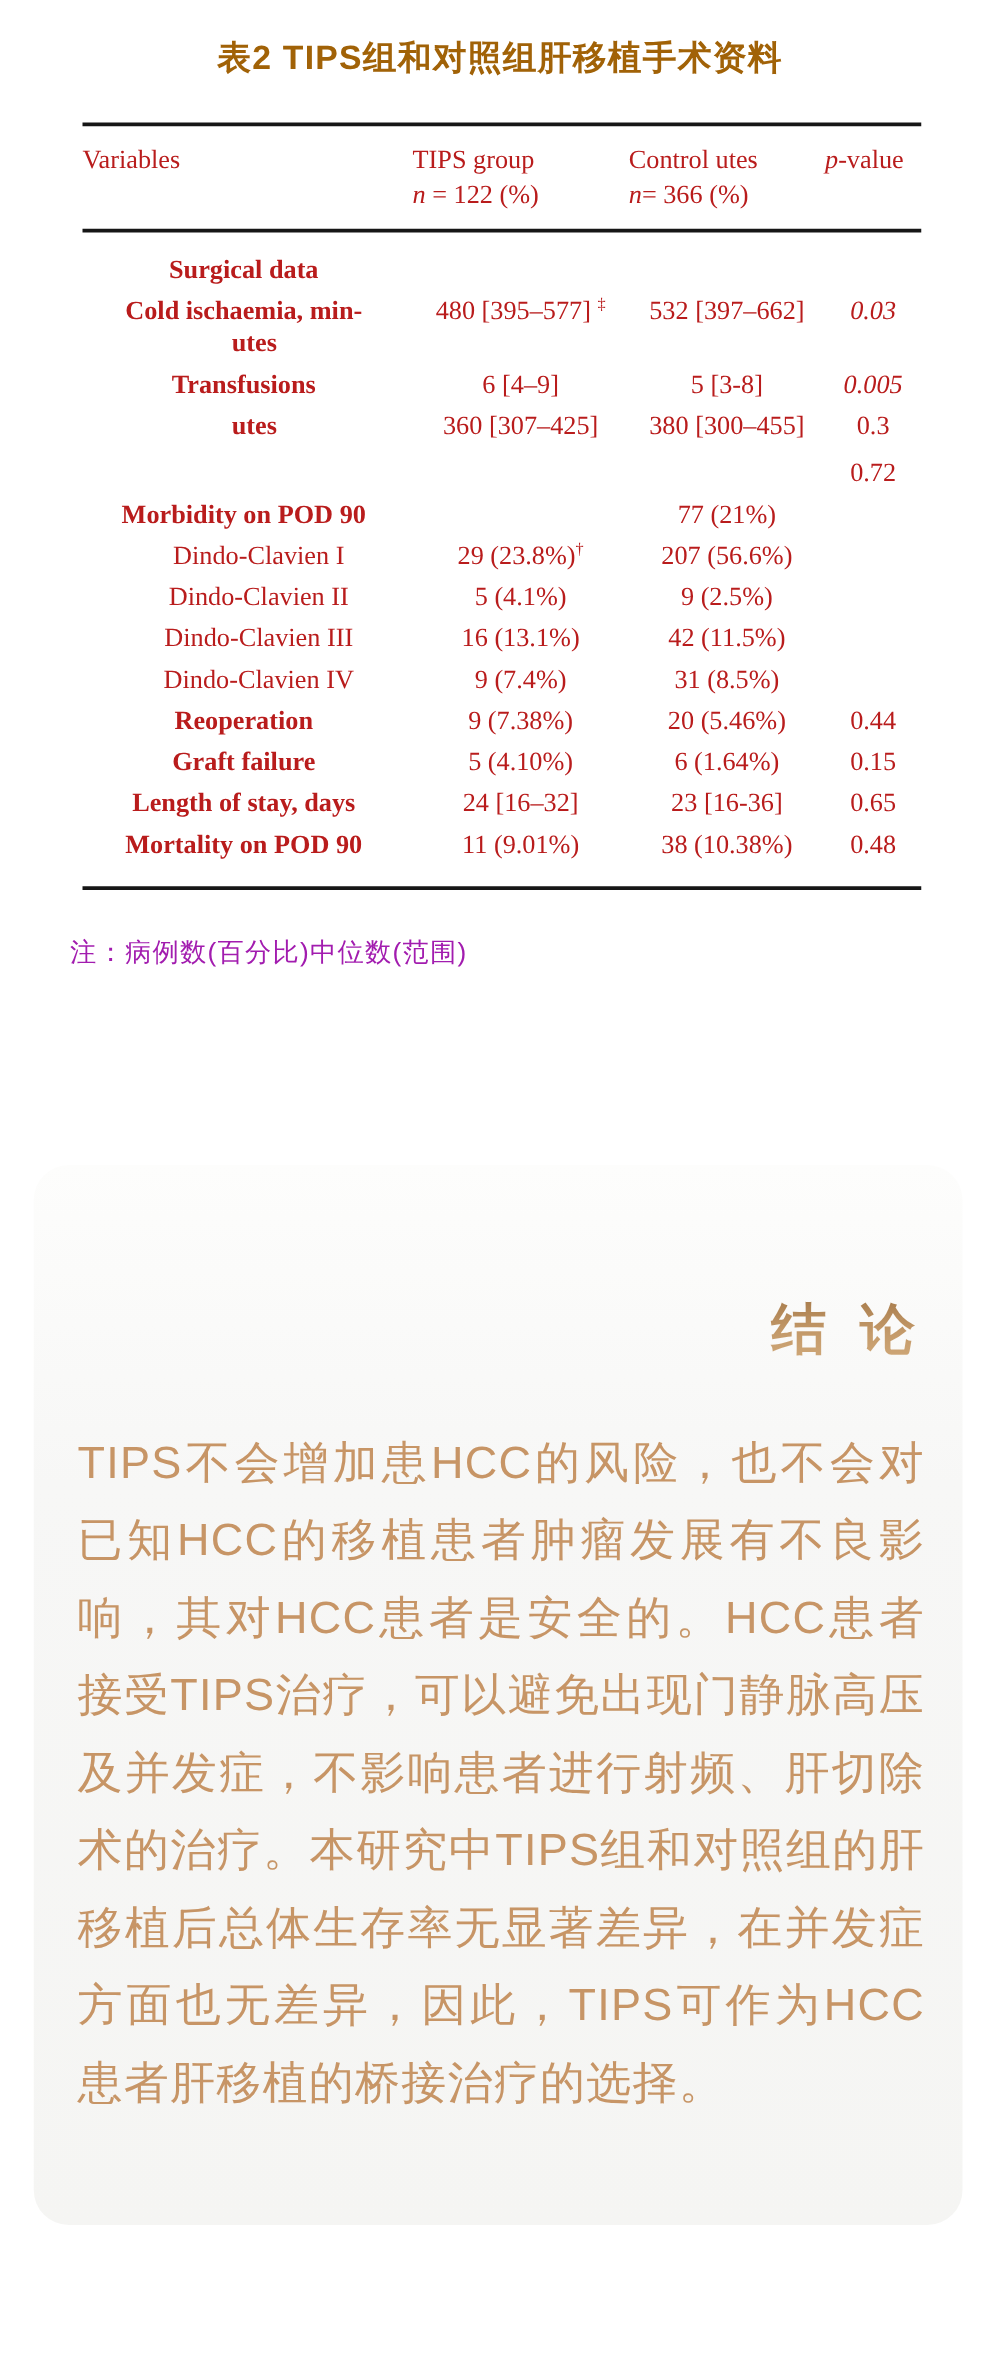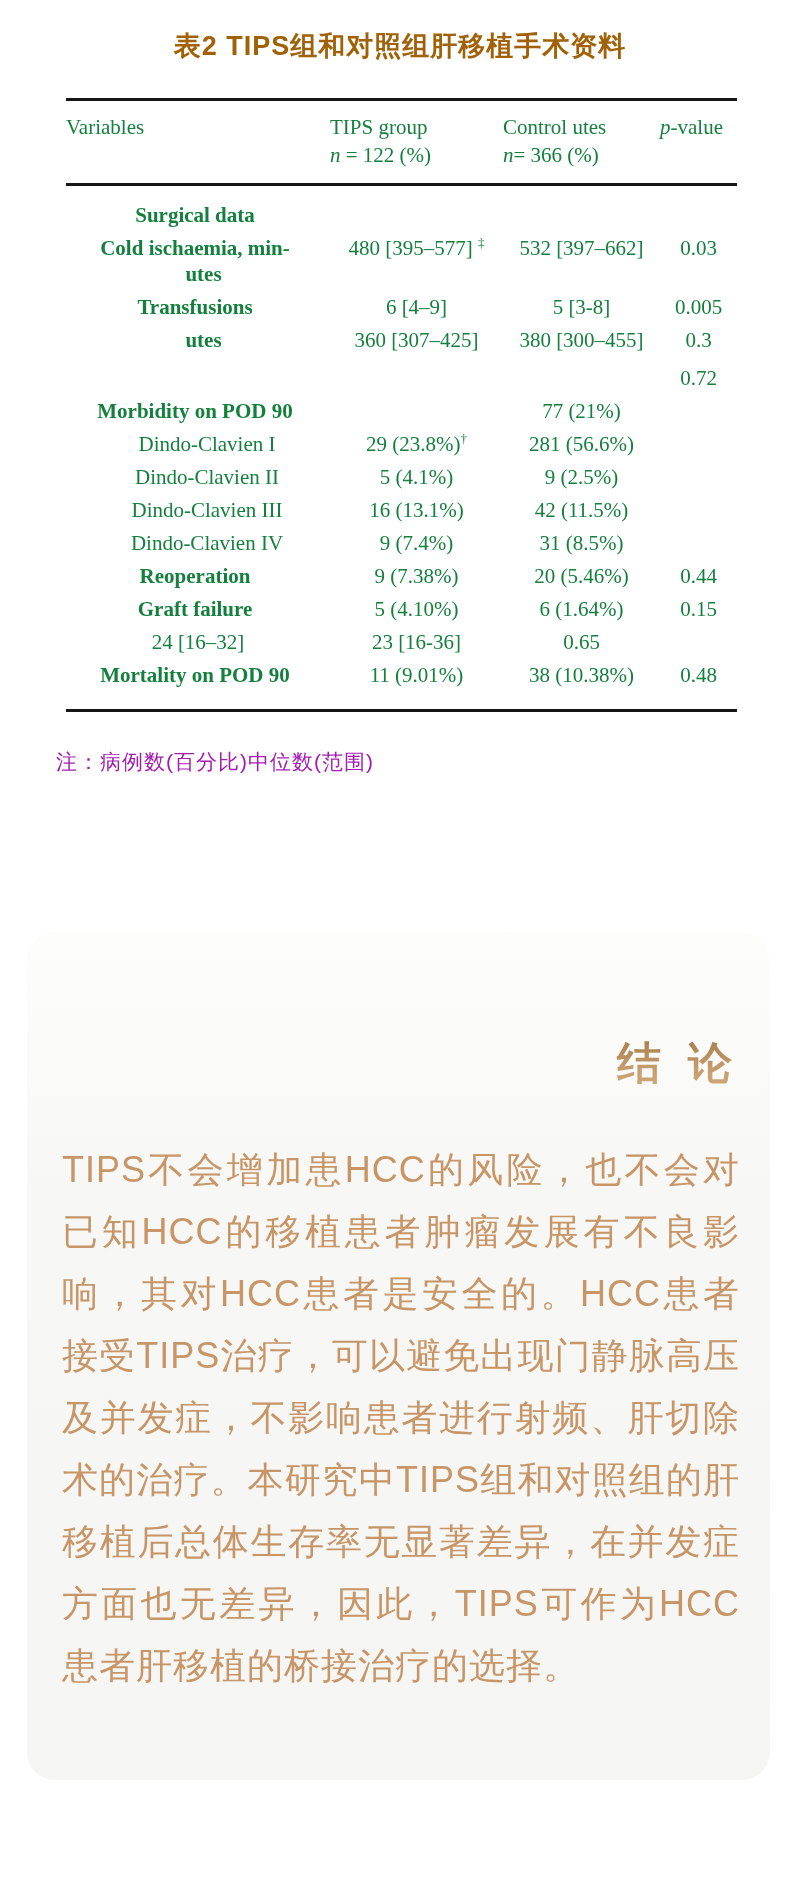--- a/index.html
+++ b/index.html
@@ -21,39 +21,39 @@
     color: #a16207;
     font-family: "Liberation Sans", "DejaVu Sans", sans-serif;
   }
 
   
   .tbl {
     margin: 34px 63px 0 66px;           
     width: 671px;
     font-family: "Liberation Serif", "DejaVu Serif", serif;
     font-size: 21px;
-    color: #15803d;
+    color: #b91c1c;
   }
   .rule { height: 3px; background: #161616; }
   .rule.thin { height: 3px; }
 
   .grid-row {
     display: grid;
     grid-template-columns: 264px 173px 157px 1fr;
     align-items: start;
   }
   .thead { padding: 12px 0 14px 0; line-height: 28px; }
   .thead .c1, .thead .c2, .thead .c3, .thead .c4 { font-weight: 400; }
 
   .tbody { padding: 16px 0 14px 0; }
   .row { line-height: 26px; margin-bottom: 7px; text-align: center; }
   .row .c1 { font-weight: 700; padding-right: 6px; }
   .row .c1.ind { font-weight: 400; padding-left: 24px; }
   .row .c1 .wrap2 { padding-left: 17px; }
-  .row .c4.i { }
+  .row .c4.i { font-style: italic; }
   .row.gap-top { margin-top: 12px; }
   sup { font-size: 13px; line-height: 0; vertical-align: super; }
   .it { font-style: italic; }
 
   
   .note {
     margin: 36px 0 0 56px;
     font-size: 21px;
     color: #a21caf;
     letter-spacing: 1px;
@@ -164,21 +164,21 @@
     <div class="grid-row row">
       <div class="c1">Morbidity on POD 90</div>
       <div class="c2"></div>
       <div class="c3">77 (21%)</div>
       <div class="c4"></div>
     </div>
 
     <div class="grid-row row">
       <div class="c1 ind">Dindo-Clavien I</div>
       <div class="c2"><span>29 (23.8%)</span><sup>†</sup></div>
-      <div class="c3">281 (56.6%)</div>
+      <div class="c3">207 (56.6%)</div>
       <div class="c4"></div>
     </div>
 
     <div class="grid-row row">
       <div class="c1 ind">Dindo-Clavien II</div>
       <div class="c2">5 (4.1%)</div>
       <div class="c3">9 (2.5%)</div>
       <div class="c4"></div>
     </div>
 
@@ -204,20 +204,21 @@
     </div>
 
     <div class="grid-row row">
       <div class="c1">Graft failure</div>
       <div class="c2">5 (4.10%)</div>
       <div class="c3">6 (1.64%)</div>
       <div class="c4">0.15</div>
     </div>
 
     <div class="grid-row row">
+      <div class="c1">Length of stay, days</div>
       <div class="c2">24 [16–32]</div>
       <div class="c3">23 [16-36]</div>
       <div class="c4">0.65</div>
     </div>
 
     <div class="grid-row row">
       <div class="c1">Mortality on POD 90</div>
       <div class="c2">11 (9.01%)</div>
       <div class="c3">38 (10.38%)</div>
       <div class="c4">0.48</div>

